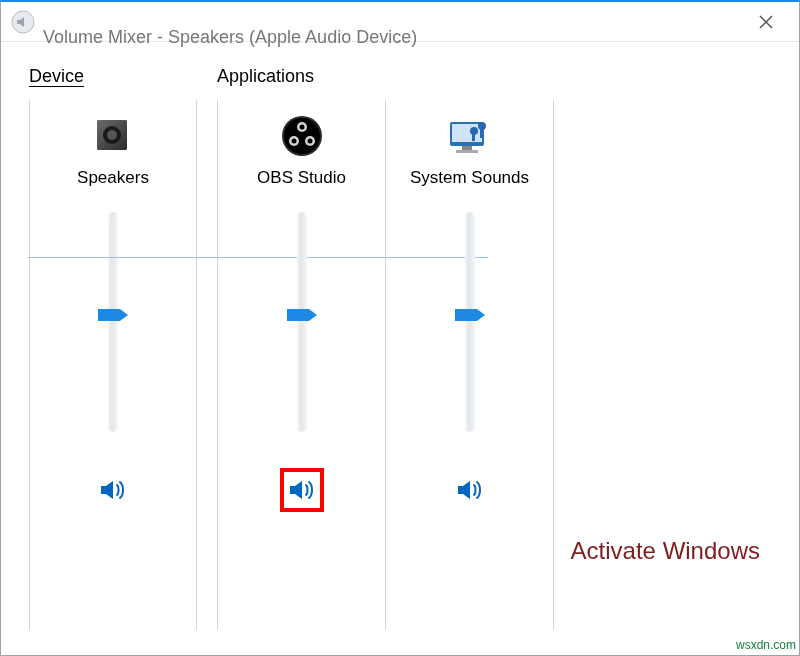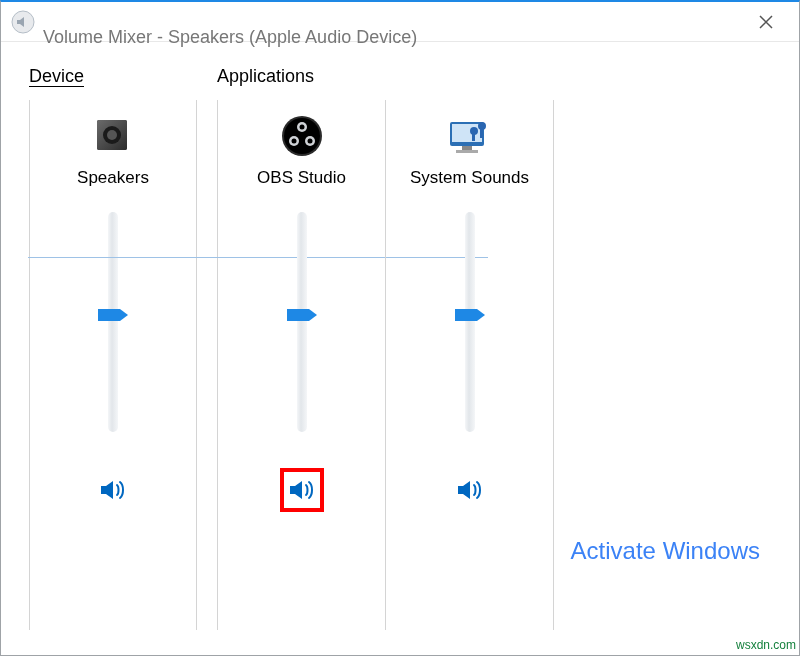--- a/index.html
+++ b/index.html
@@ -78,21 +78,21 @@
   }
   .tie-line {
     position: absolute;
     height: 1px;
     background: #9ec2e6;
   }
   .watermark {
     position: absolute;
     right: 40px; bottom: 90px;
     text-align: left;
-    color: #3b82f6;
+    color: #7f1d1d;
     font-size: 24px;
     pointer-events: none;
     line-height: 1.2;
   }
   .watermark .sub { font-size: 17px; }
   .wsx {
     position: absolute; right: 4px; bottom: 4px;
     font-size: 12px; color: #15803d;
     font-family: Arial, sans-serif;
   }

